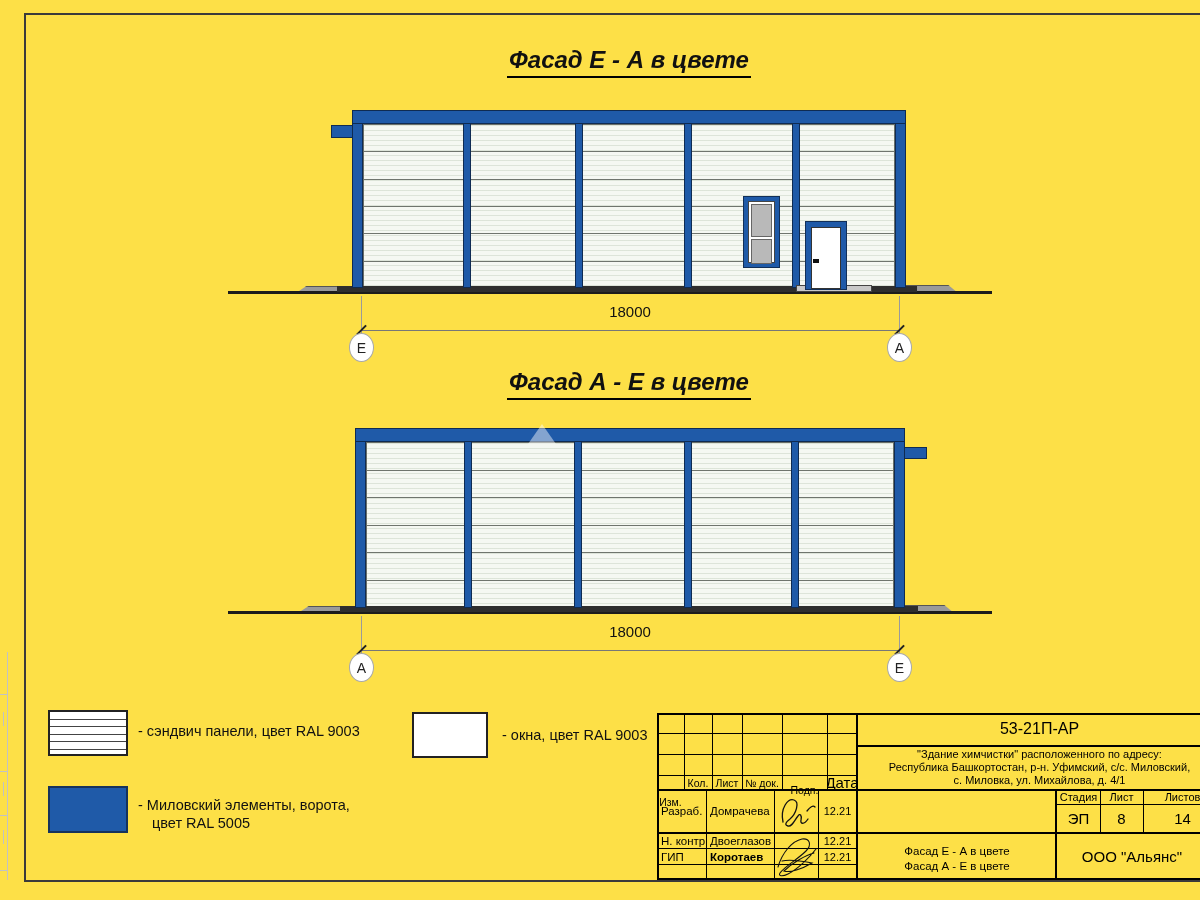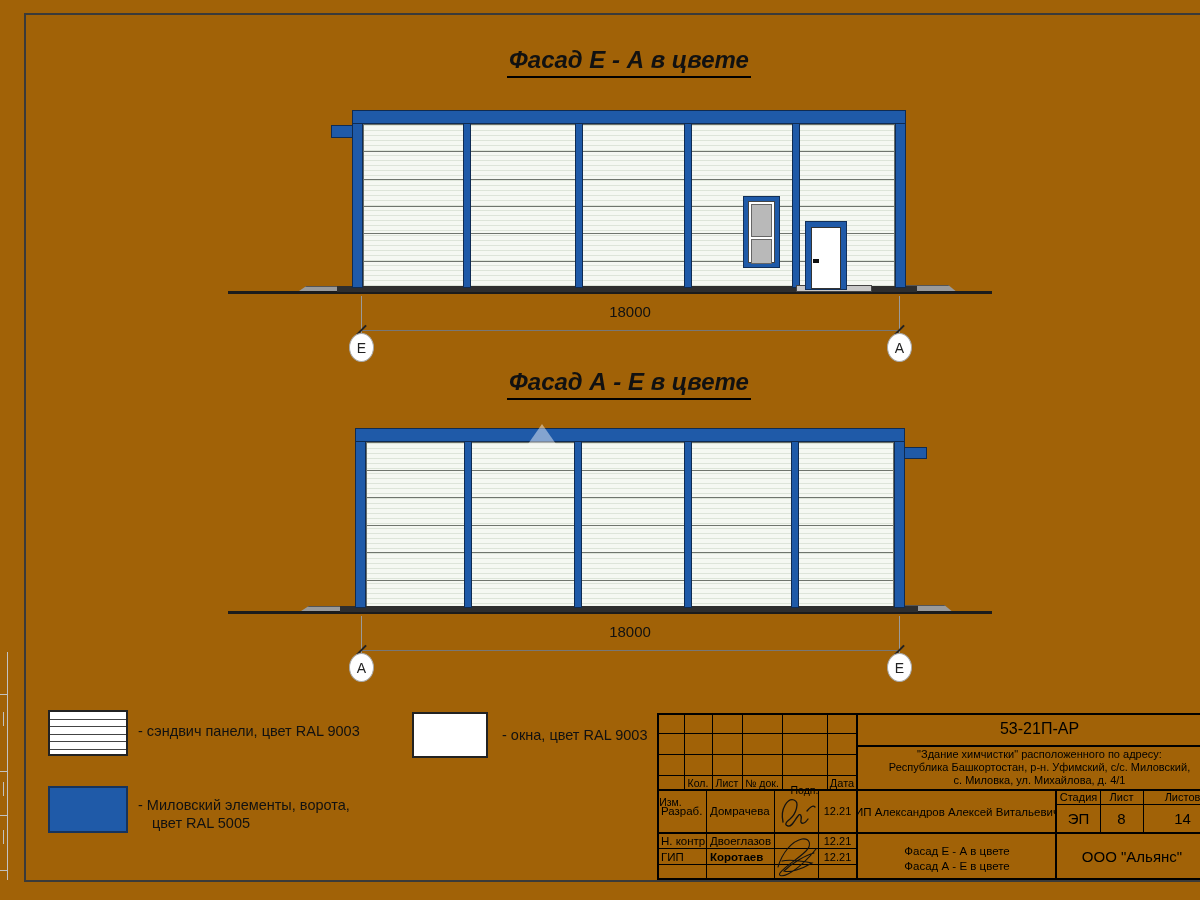--- a/index.html
+++ b/index.html
@@ -1,16 +1,16 @@
 <!DOCTYPE html>
 <html><head>
 <meta charset="utf-8">
 <style>
   html,body{margin:0;padding:0;background:#fff;}
-  #canvas{position:relative;width:1200px;height:900px;background:#a16207;overflow:hidden;
+  #canvas{position:relative;width:1200px;height:900px;background:#fde047;overflow:hidden;
           font-family:"Liberation Sans",sans-serif;color:#111;}
   .abs{position:absolute;}
   
   .sheet-frame{left:24px;top:13px;width:1280px;height:865px;border:2px solid #3a3a3a;border-right:none;}
   
   .fig-title{font-size:24px;font-style:italic;font-weight:bold;text-align:center;}
   .fig-title span{display:inline-block;border-bottom:2px solid #000;padding:0 2px 2px 2px;}
   
   .band{background:#1f5aa8;border:1px solid #0f2b52;box-sizing:border-box;}
   .bcol{background:#1f5aa8;border:1px solid #0f2b52;box-sizing:border-box;z-index:3;}
@@ -191,21 +191,21 @@
   <div class="abs tb-line" style="left:1056px;top:804px;width:166px;height:1px;"></div>
   <div class="abs tb-line" style="left:657px;top:832px;width:565px;height:1.5px;"></div>
   <div class="abs tb-line" style="left:657px;top:848px;width:200px;height:1px;"></div>
   <div class="abs tb-line" style="left:657px;top:864px;width:200px;height:1px;"></div>
 
   <div class="abs tb-cell" style="left:657px;top:775px;width:27px;height:15px;font-size:10.5px;margin-top:19px;">Изм.</div>
   <div class="abs tb-cell" style="left:684px;top:775px;width:28px;height:15px;font-size:10.5px;">Кол.</div>
   <div class="abs tb-cell" style="left:712px;top:775px;width:30px;height:15px;font-size:10.5px;">Лист</div>
   <div class="abs tb-cell" style="left:742px;top:775px;width:40px;height:15px;font-size:10.5px;">№ док.</div>
   <div class="abs tb-cell" style="left:782px;top:775px;width:45px;height:29px;font-size:10.5px;">Подп.</div>
-  <div class="abs tb-cell" style="left:827px;top:775px;width:30px;height:15px;font-size:11px;">Дата</div>
+  <div class="abs tb-cell" style="left:827px;top:775px;width:30px;height:15px;font-size:15px;">Дата</div>
 
   <div class="abs tb-cell left" style="left:657px;top:790px;width:49px;height:42px;font-size:11.5px;">Разраб.</div>
   <div class="abs tb-cell left" style="left:706px;top:790px;width:68px;height:42px;font-size:11.5px;">Домрачева</div>
   <div class="abs tb-cell" style="left:818px;top:790px;width:39px;height:42px;font-size:11px;">12.21</div>
 
   <div class="abs tb-cell left" style="left:657px;top:833px;width:49px;height:15px;font-size:11.5px;">Н. контр.</div>
   <div class="abs tb-cell left" style="left:706px;top:833px;width:68px;height:15px;font-size:11.5px;">Двоеглазов</div>
   <div class="abs tb-cell" style="left:818px;top:833px;width:39px;height:15px;font-size:11px;">12.21</div>
 
   <div class="abs tb-cell left" style="left:657px;top:849px;width:49px;height:15px;font-size:11.5px;">ГИП</div>
@@ -217,21 +217,20 @@
   </svg>
   <svg class="abs" style="left:772px;top:833px;z-index:7;" width="48" height="46" viewBox="0 0 48 46">
     <path d="M6,34 C10,20 20,8 30,6 C38,5 40,12 34,18 C26,26 12,34 8,40 C6,43 10,44 16,41 C26,36 38,24 44,16 M10,28 C18,26 30,28 40,30 C30,36 18,40 12,38 C20,30 34,22 42,20" fill="none" stroke="#111" stroke-width="1.1" stroke-linecap="round"></path>
   </svg>
 
   <div class="abs tb-cell" style="left:857px;top:713px;width:365px;height:32px;font-size:16px;">53-21П-АР</div>
   <div class="abs tb-cell" style="left:857px;top:747px;width:365px;height:13px;">"Здание химчистки" расположенного по адресу:</div>
   <div class="abs tb-cell" style="left:857px;top:760px;width:365px;height:13px;">Республика Башкортостан, р-н. Уфимский, с/с. Миловский,</div>
   <div class="abs tb-cell" style="left:857px;top:773px;width:365px;height:13px;">с. Миловка, ул. Михайлова, д. 4/1</div>
 
-  <div class="abs tb-cell" style="left:858px;top:791px;width:198px;height:41px;font-size:11.5px;">ИП Александров Алексей Витальевич</div>
 
   <div class="abs tb-cell" style="left:1057px;top:790px;width:43px;height:14px;">Стадия</div>
   <div class="abs tb-cell" style="left:1100px;top:790px;width:43px;height:14px;">Лист</div>
   <div class="abs tb-cell" style="left:1143px;top:790px;width:79px;height:14px;">Листов</div>
   <div class="abs tb-cell" style="left:1057px;top:800px;width:43px;height:36px;font-size:15px;">ЭП</div>
   <div class="abs tb-cell" style="left:1100px;top:804px;width:43px;height:28px;font-size:15px;">8</div>
   <div class="abs tb-cell" style="left:1143px;top:804px;width:79px;height:28px;font-size:15px;">14</div>
 
   <div class="abs tb-cell" style="left:858px;top:843px;width:198px;height:15px;font-size:11.5px;">Фасад Е - А в цвете</div>
   <div class="abs tb-cell" style="left:858px;top:858px;width:198px;height:15px;font-size:11.5px;">Фасад А - Е в цвете</div>

